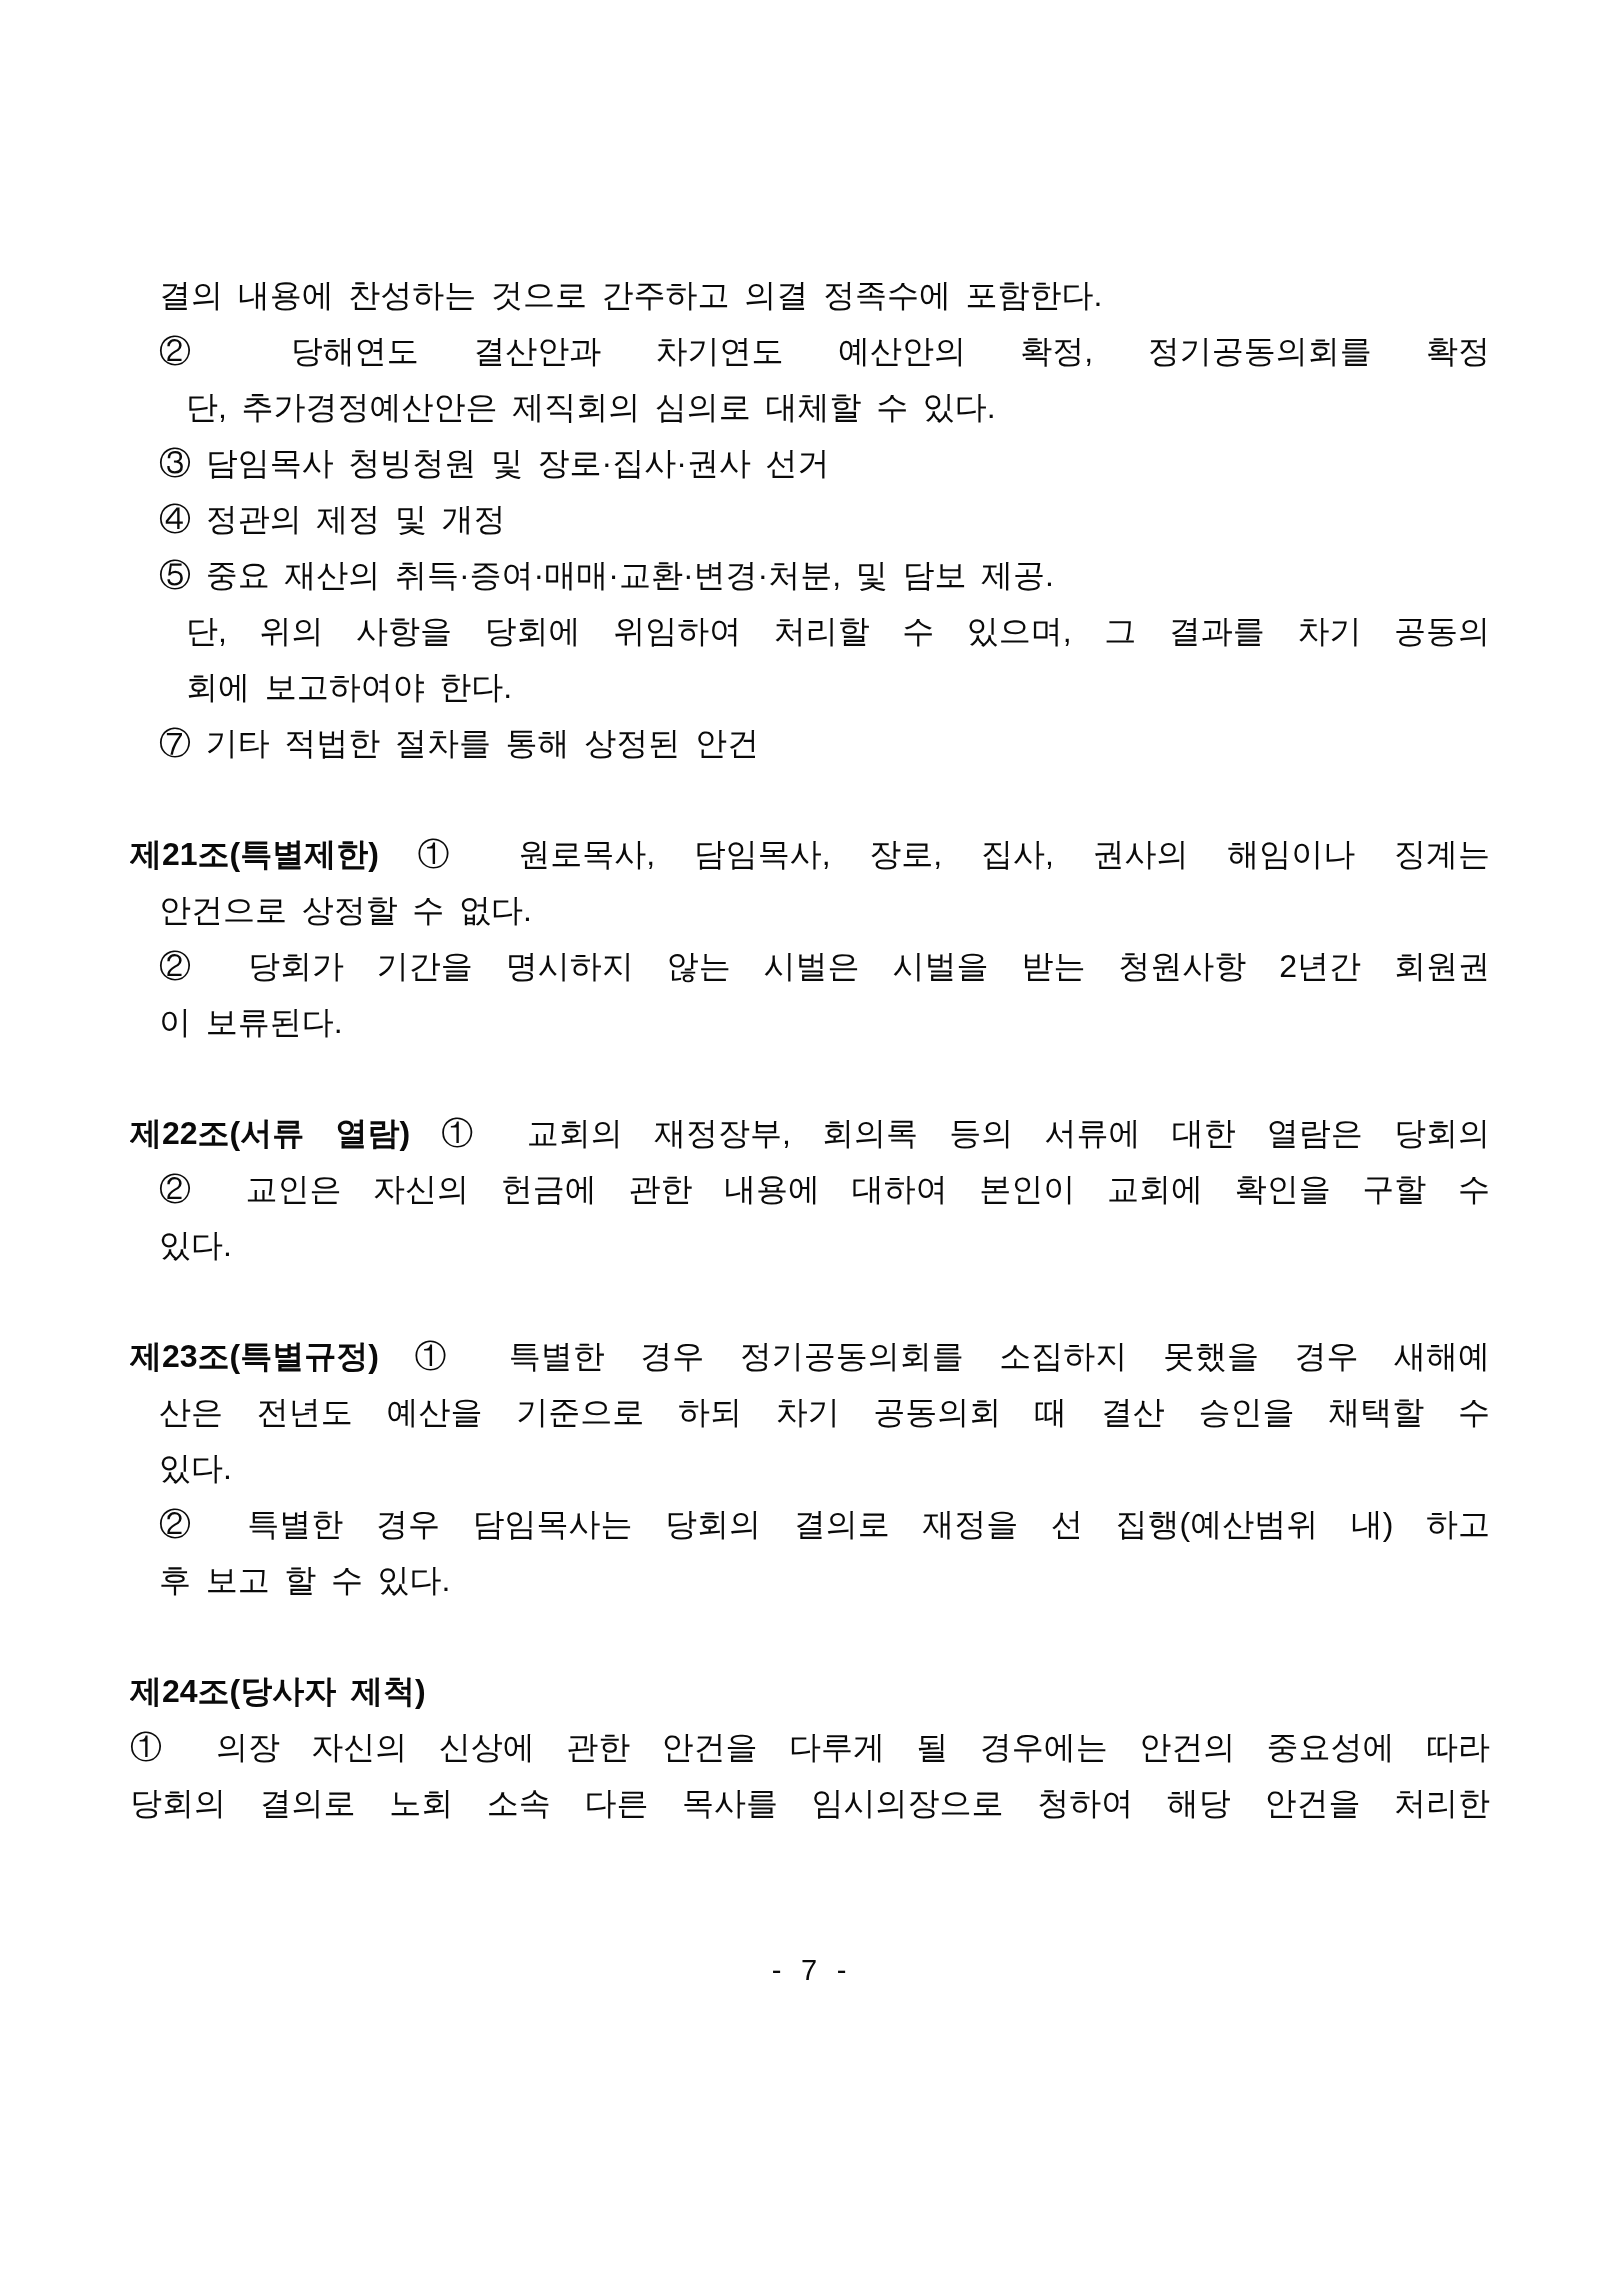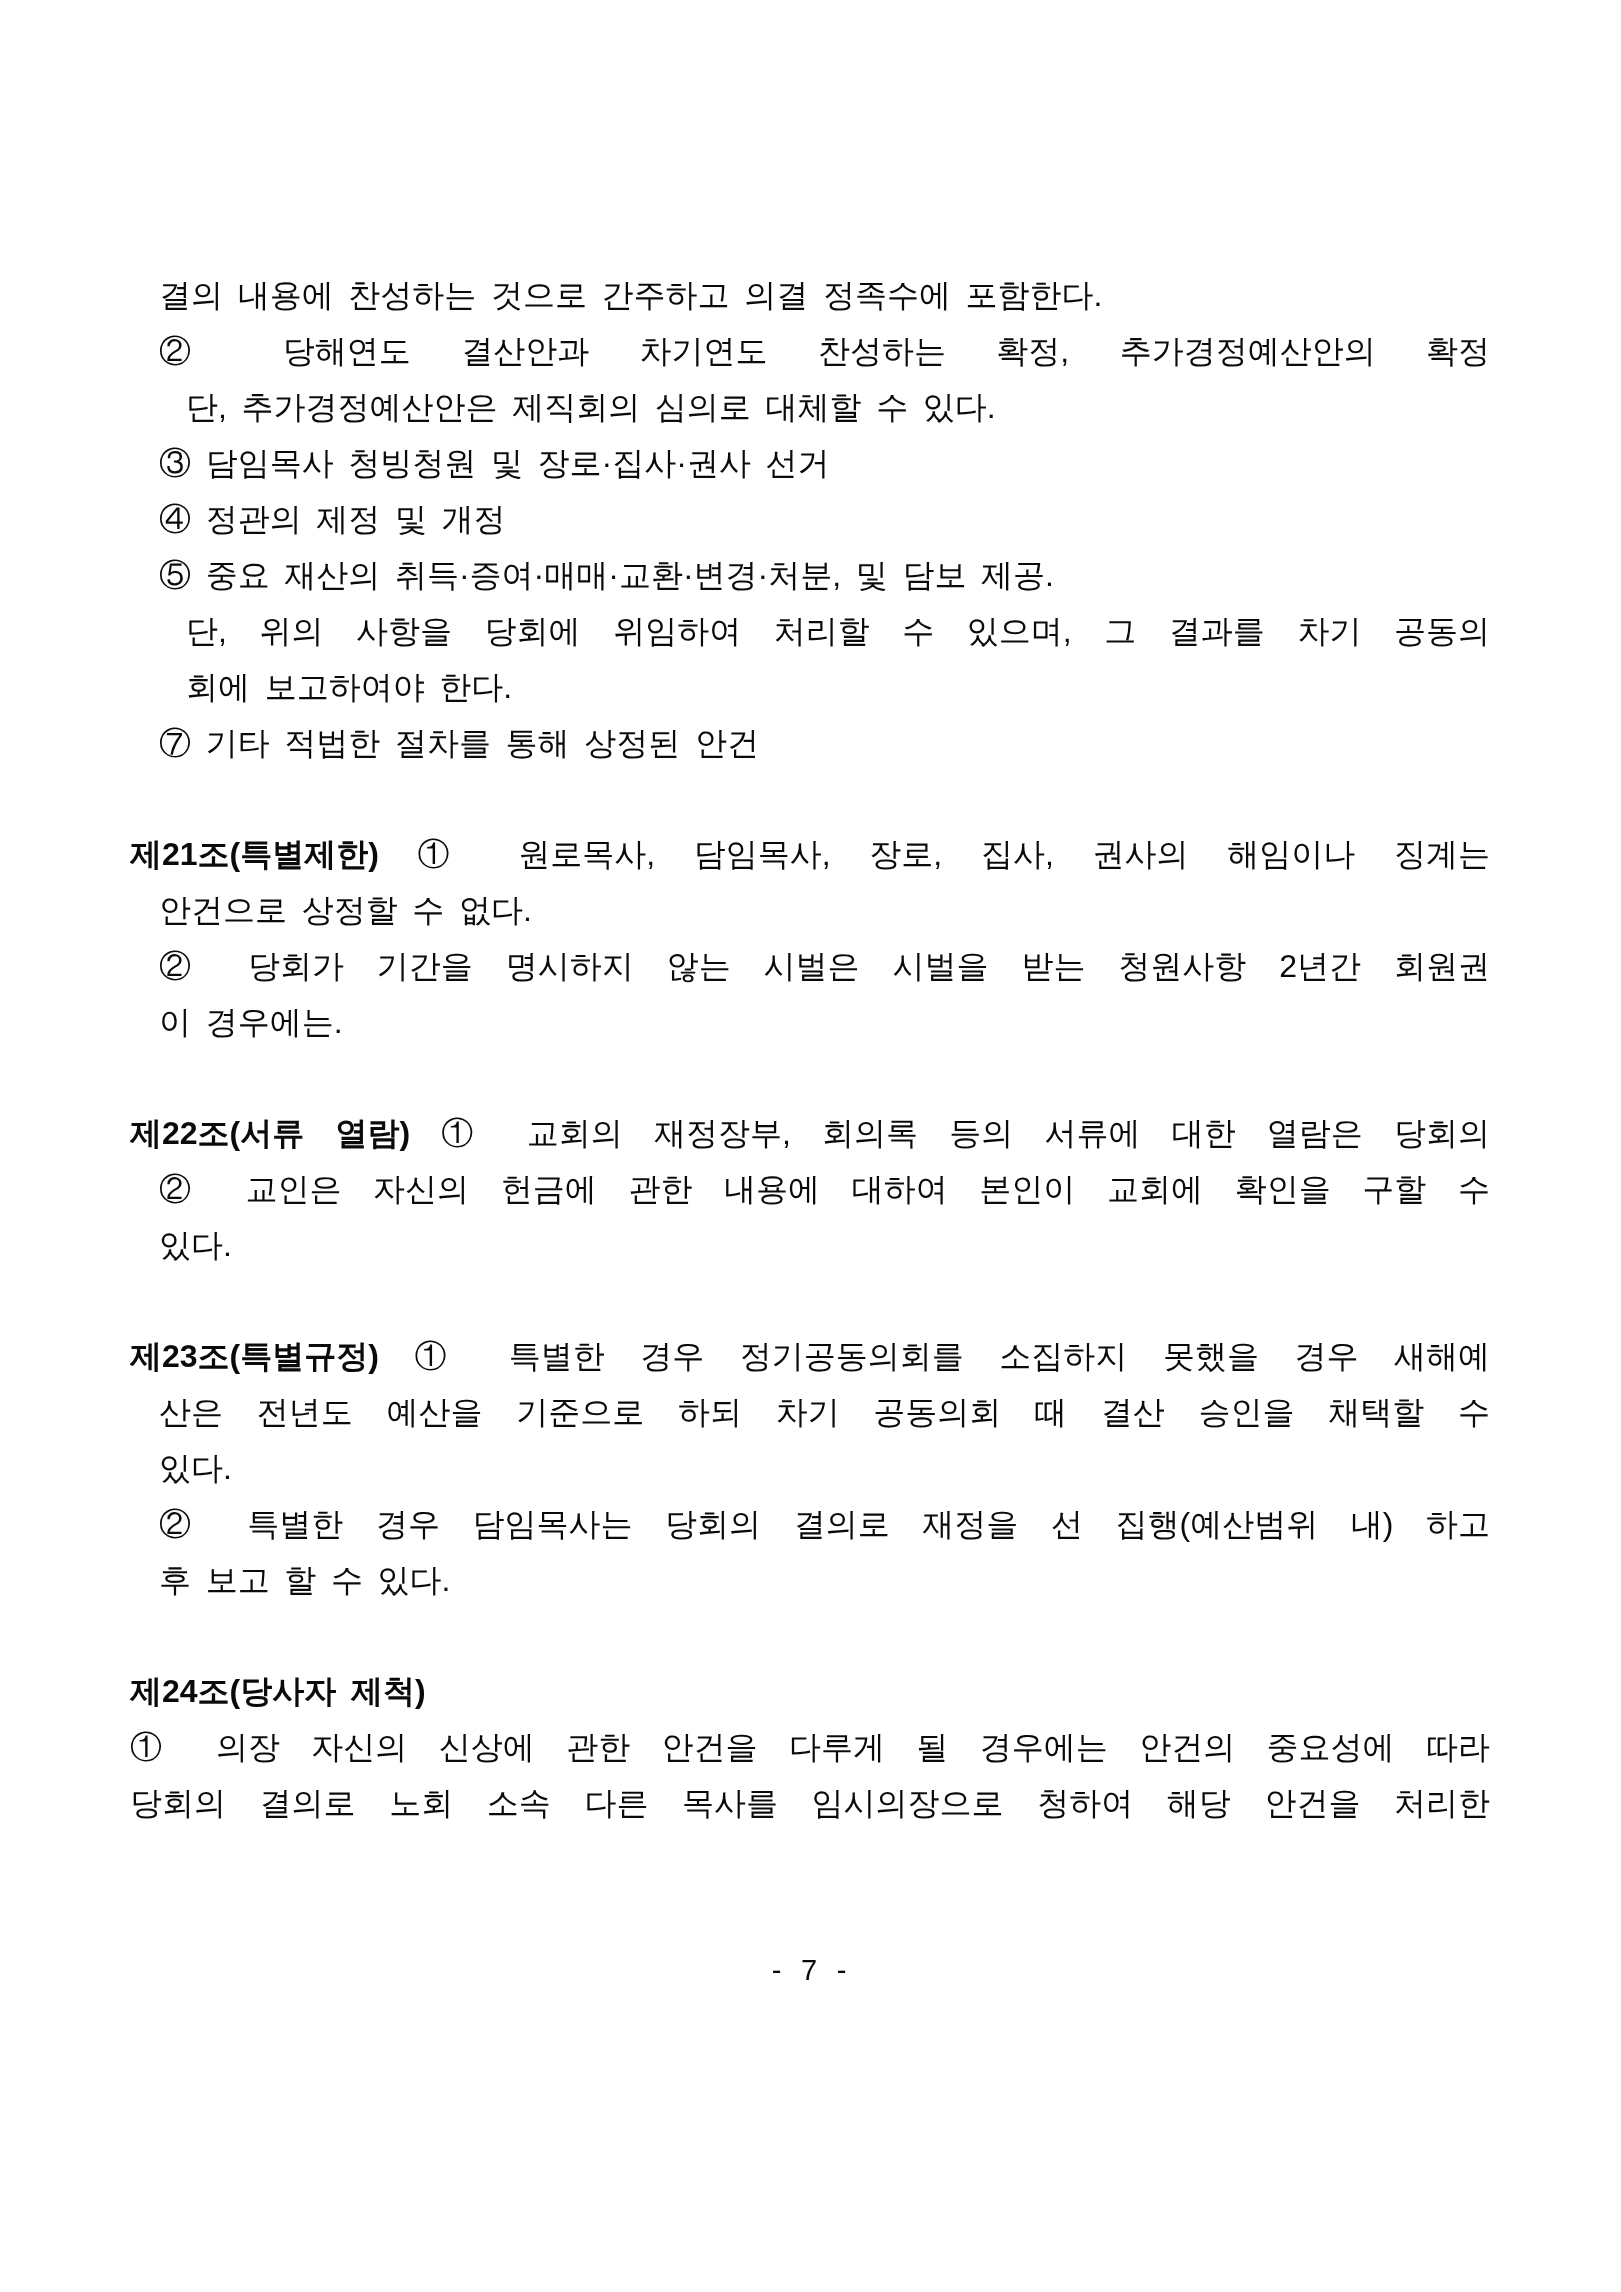--- a/index.html
+++ b/index.html
@@ -47,32 +47,32 @@
     letter-spacing: 2.9px;
     word-spacing: 0.2em;
   }
 </style>
 </head>
 <body>
 
 <div class="page">
   <div class="content">
       <div class="line i1">결의 내용에 찬성하는 것으로 간주하고 의결 정족수에 포함한다.</div>
-      <div class="line i1 j">② 당해연도 결산안과 차기연도 찬성하는 확정, 추가경정예산안의 확정</div>
+      <div class="line i1 j">② 당해연도 결산안과 차기연도 예산안의 확정, 정기공동의회를 확정</div>
       <div class="line i2">단, 추가경정예산안은 제직회의 심의로 대체할 수 있다.</div>
       <div class="line i1">③ 담임목사 청빙청원 및 장로·집사·권사 선거</div>
       <div class="line i1">④ 정관의 제정 및 개정</div>
       <div class="line i1">⑤ 중요 재산의 취득·증여·매매·교환·변경·처분, 및 담보 제공.</div>
       <div class="line i2 j">단, 위의 사항을 당회에 위임하여 처리할 수 있으며, 그 결과를 차기 공동의</div>
       <div class="line i2">회에 보고하여야 한다.</div>
       <div class="line i1">⑦ 기타 적법한 절차를 통해 상정된 안건</div>
       <div class="line i0 j gap"><span class="bold">제21조(특별제한)</span><span> ① 원로목사, 담임목사, 장로, 집사, 권사의 해임이나 징계는</span></div>
       <div class="line i1">안건으로 상정할 수 없다.</div>
       <div class="line i1 j">② 당회가 기간을 명시하지 않는 시벌은 시벌을 받는 청원사항 2년간 회원권</div>
-      <div class="line i1">이 경우에는.</div>
+      <div class="line i1">이 보류된다.</div>
       <div class="line i0 j gap"><span class="bold">제22조(서류 열람)</span><span> ① 교회의 재정장부, 회의록 등의 서류에 대한 열람은 당회의</span></div>
       <div class="line i1 j">② 교인은 자신의 헌금에 관한 내용에 대하여 본인이 교회에 확인을 구할 수</div>
       <div class="line i1">있다.</div>
       <div class="line i0 j gap"><span class="bold">제23조(특별규정)</span><span> ① 특별한 경우 정기공동의회를 소집하지 못했을 경우 새해예</span></div>
       <div class="line i1 j">산은 전년도 예산을 기준으로 하되 차기 공동의회 때 결산 승인을 채택할 수</div>
       <div class="line i1">있다.</div>
       <div class="line i1 j">② 특별한 경우 담임목사는 당회의 결의로 재정을 선 집행(예산범위 내) 하고</div>
       <div class="line i1">후 보고 할 수 있다.</div>
       <div class="line i0 gap"><span class="bold">제24조(당사자 제척)</span><span></span></div>
       <div class="line i0 j">① 의장 자신의 신상에 관한 안건을 다루게 될 경우에는 안건의 중요성에 따라</div>

